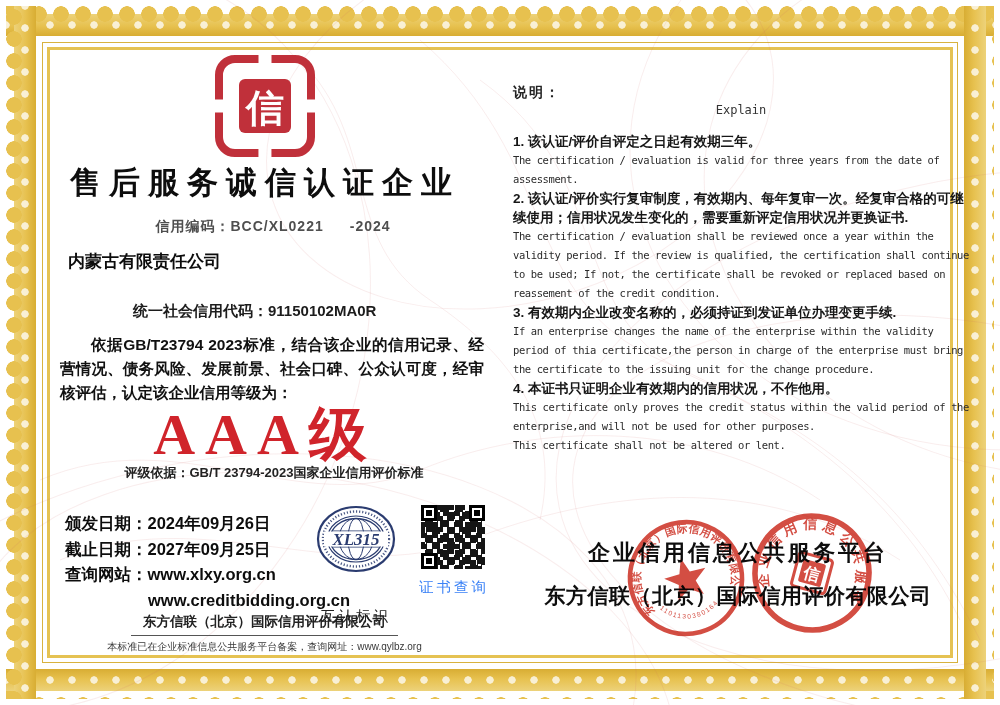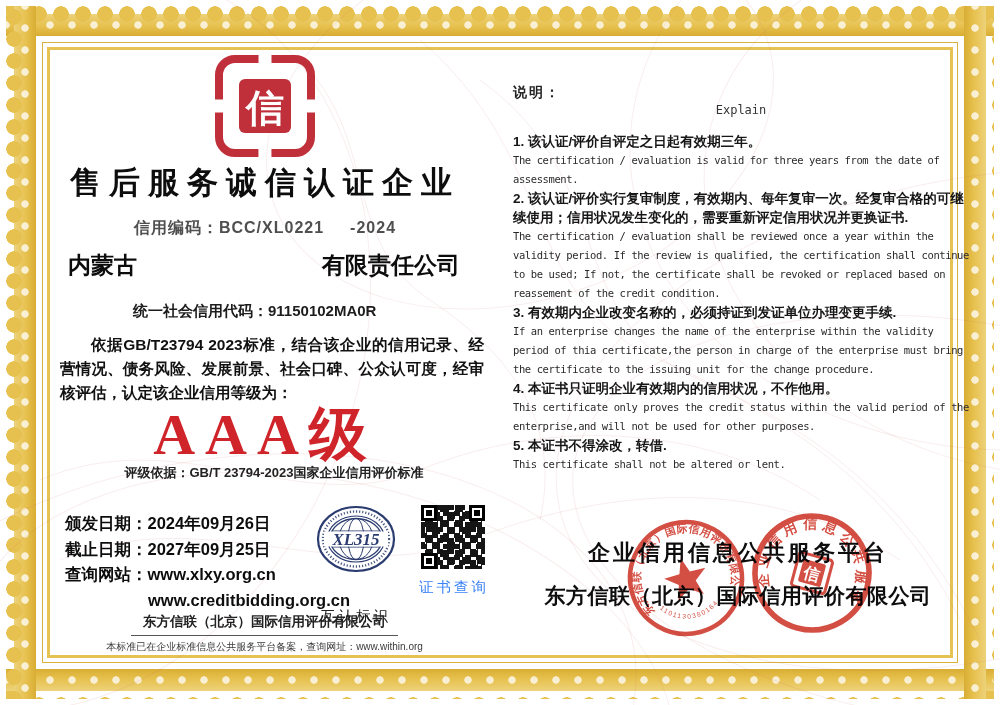--- a/index.html
+++ b/index.html
@@ -45,24 +45,24 @@
   .frame-line-thick{position:absolute;inset:47px;border:3px solid #e5c252;z-index:1;}
 
   .guilloche{position:absolute;left:0;top:0;z-index:1;pointer-events:none;}
 
   
   .content{position:absolute;inset:0;z-index:2;}
   .logo{position:absolute;left:212px;top:53px;}
   .title{position:absolute;left:0;top:162px;width:530px;text-align:center;
          font-size:31px;font-weight:bold;letter-spacing:8px;color:#0d0d0d;}
   .credit-code{position:absolute;left:0;top:218px;width:530px;text-align:center;
-         font-size:16px;font-weight:600;color:#4f4f4f;letter-spacing:1px;}
+         font-size:14px;font-weight:600;color:#4f4f4f;letter-spacing:1px;padding-left:8px;}
   .credit-code .gap{display:inline-block;width:26px;}
   .company-row{position:absolute;left:68px;top:250px;width:392px;display:flex;
-         justify-content:space-between;font-size:23px;font-weight:bold;color:#0c0c0c;}
+         justify-content:flex-start;font-size:17px;font-weight:bold;color:#0c0c0c;}
   .uscc{position:absolute;left:133px;top:302px;font-size:15px;font-weight:bold;color:#1c1c1c;}
   .paragraph{position:absolute;left:60px;top:333px;width:424px;font-size:15.5px;
          font-weight:bold;line-height:24px;text-indent:2em;text-align:justify;color:#111;}
   .grade{position:absolute;left:0;top:396px;width:530px;text-align:center;
          font-family:"Liberation Serif",serif;font-size:58px;font-weight:bold;
          letter-spacing:10px;color:#d0242b;}
   .basis{position:absolute;left:0;top:464px;width:530px;text-align:center;
          font-size:13px;font-weight:bold;color:#222;margin-left:9px;}
   .details{position:absolute;left:65px;top:511px;font-size:16.5px;font-weight:bold;
          line-height:25.5px;color:#0d0d0d;}
@@ -189,21 +189,21 @@
 
   <div class="qr">
     <div class="finder f-tl"></div>
     <div class="finder f-tr"></div>
     <div class="finder f-bl"></div>
   </div>
   <div class="qr-label">证书查询</div>
 
   <div class="footer">
     <div class="footer-company">东方信联（北京）国际信用评价有限公司</div>
-    <div class="footer-note">本标准已在企业标准信息公共服务平台备案，查询网址：www.within.org</div>
+    <div class="footer-note">本标准已在企业标准信息公共服务平台备案，查询网址：www.qylbz.org</div>
   </div>
 
   <div class="explain">
     <div class="explain-heading">说明：</div>
     <div class="explain-heading-en">Explain</div>
     <div class="explain-items">
       <div>
         <div class="item-zh">1. 该认证/评价自评定之日起有效期三年。</div>
         <div class="item-en">The certification / evaluation is valid for three years from the date of assessment.</div>
       </div>
@@ -213,21 +213,20 @@
       </div>
       <div>
         <div class="item-zh">3. 有效期内企业改变名称的，必须持证到发证单位办理变更手续.</div>
         <div class="item-en">If an enterprise changes the name of the enterprise within the validity period of thia certificate,the person in charge of the enterprise must bring the certificate to the issuing unit for the change procedure.</div>
       </div>
       <div>
         <div class="item-zh">4. 本证书只证明企业有效期内的信用状况，不作他用。</div>
         <div class="item-en">This certificate only proves the credit status within the valid period of the enterprise,and will not be used for other purposes.</div>
       </div>
       <div>
-        <div class="item-zh">5. 本证书不得涂改，转借.</div>
         <div class="item-en">This certificate shall not be altered or lent.</div>
       </div>
     </div>
   </div>
 
   <div class="issuer-block">
     <div class="issuer-platform">企业信用信息公共服务平台</div>
     <div class="issuer-company">东方信联（北京）国际信用评价有限公司</div>
   </div>
 </div>

